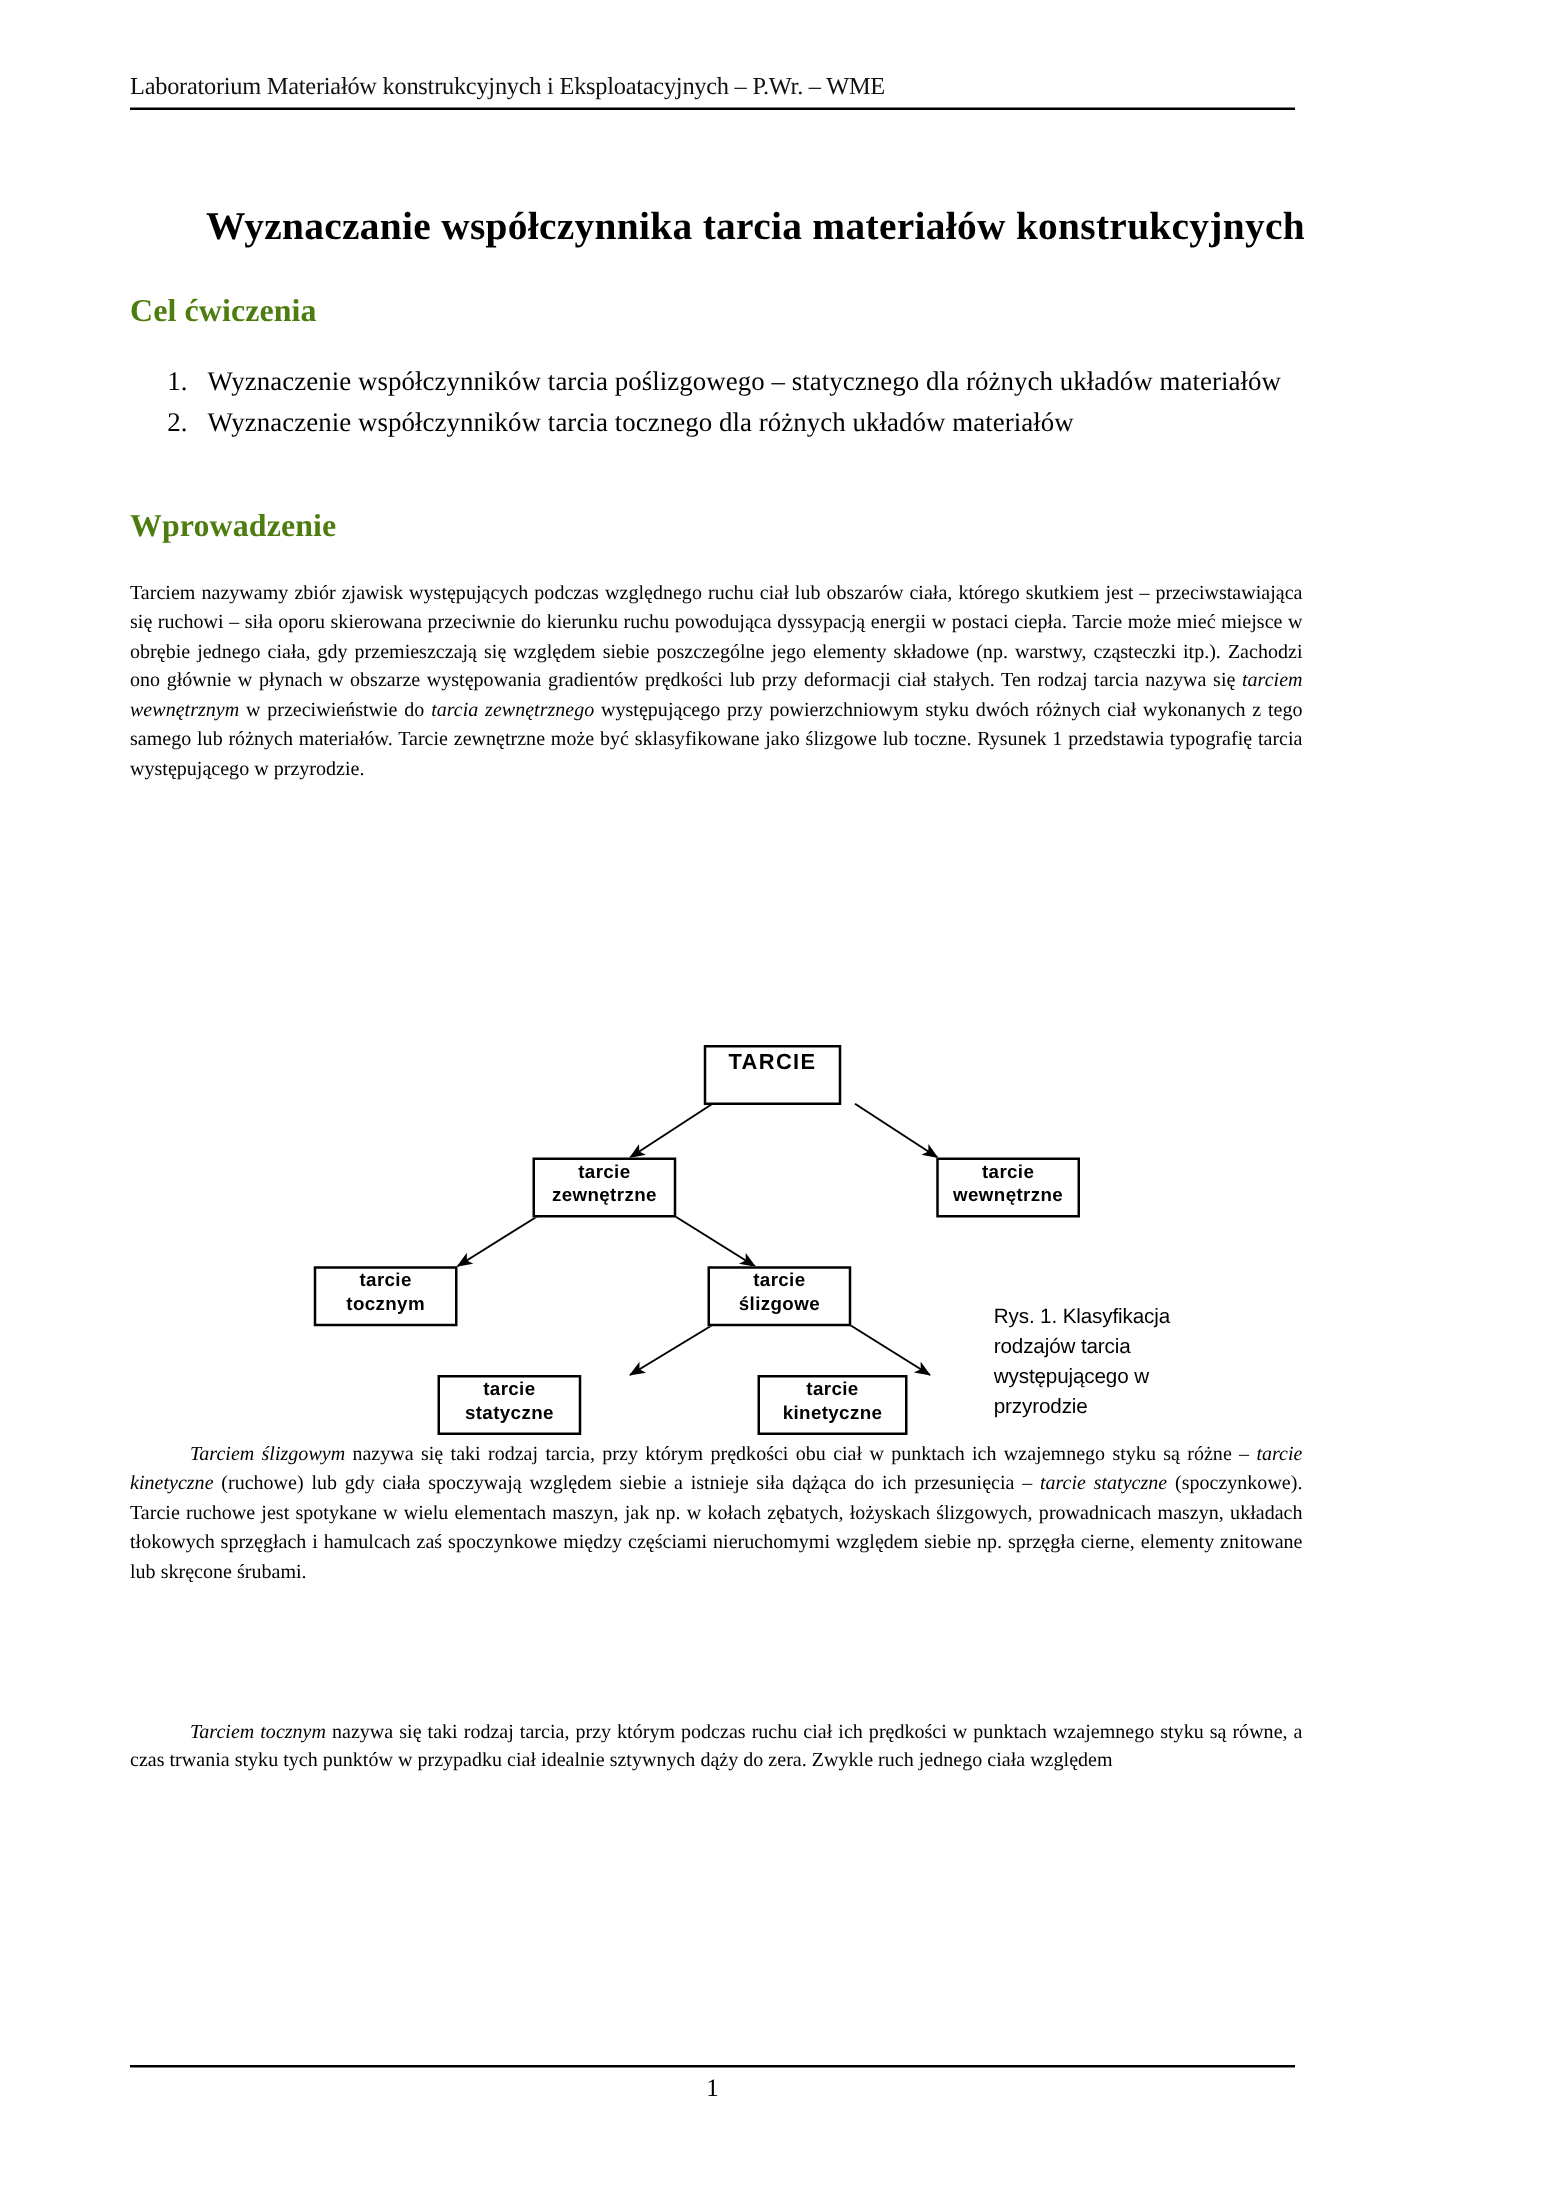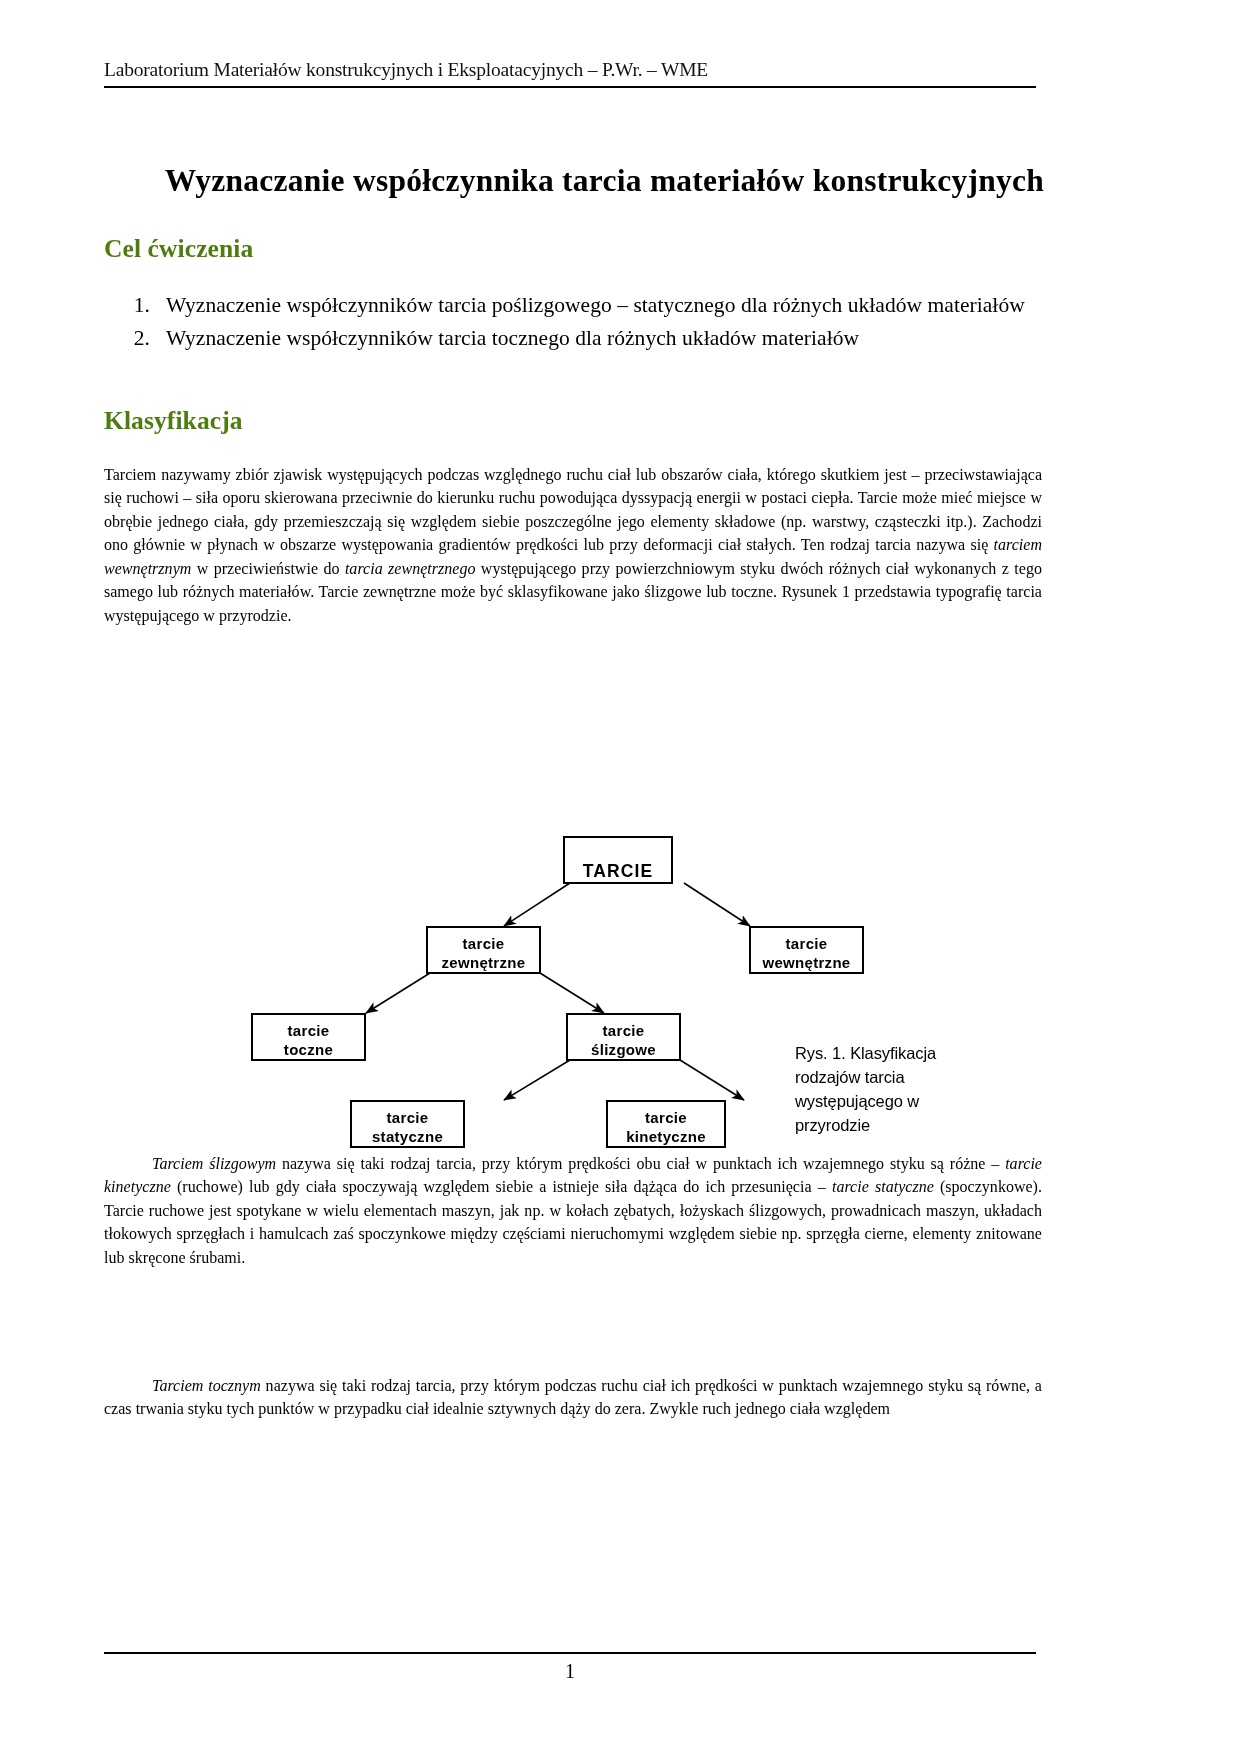--- a/index.html
+++ b/index.html
@@ -124,21 +124,21 @@
     position: absolute;
     box-sizing: border-box;
     border: 2px solid #000;
     background: #ffffff;
     font-family: "Liberation Sans", sans-serif;
     font-weight: bold;
     font-size: 15px;
     line-height: 1.28;
     text-align: center;
     display: flex;
-    align-items: flex-end;
+    align-items: flex-start;
     justify-content: center;
     color: #000;
     letter-spacing: 0.3px;
   }
   .fc-box.root {
     font-size: 17.5px;
     letter-spacing: 1.1px;
   }
   .fc-svg {
     position: absolute;
@@ -200,21 +200,21 @@
     <li>
       <span class="num">1.</span>
       <span class="txt">Wyznaczenie współczynników tarcia poślizgowego – statycznego dla różnych układów materiałów</span>
     </li>
     <li>
       <span class="num">2.</span>
       <span class="txt">Wyznaczenie współczynników tarcia tocznego dla różnych układów materiałów</span>
     </li>
   </ol>
 
-  <div class="h2" id="h-wprow">Klasyfikacja</div>
+  <div class="h2" id="h-wprow">Wprowadzenie</div>
 
   <p class="body-para" id="para-intro"><span>Tarciem nazywamy zbiór zjawisk występujących podczas względnego ruchu ciał lub obszarów ciała, którego skutkiem jest – przeciwstawiająca się ruchowi – siła oporu skierowana przeciwnie do kierunku ruchu powodująca dyssypacją energii w postaci ciepła. Tarcie może mieć miejsce w obrębie jednego ciała, gdy przemieszczają się względem siebie poszczególne jego elementy składowe (np. warstwy, cząsteczki itp.). Zachodzi ono głównie w płynach w obszarze występowania gradientów prędkości lub przy deformacji ciał stałych. Ten rodzaj tarcia nazywa się </span><i>tarciem wewnętrznym</i><span> w przeciwieństwie do </span><i>tarcia zewnętrznego</i><span> występującego przy powierzchniowym styku dwóch różnych ciał wykonanych z tego samego lub różnych materiałów. Tarcie zewnętrzne może być sklasyfikowane jako ślizgowe lub toczne. Rysunek 1 przedstawia typografię tarcia występującego w przyrodzie.</span></p>
 
   <div class="figure">
 
     <svg class="fc-svg" viewBox="0 0 938 310">
       <defs>
         <marker id="arw" markerWidth="9" markerHeight="9" refX="7.5" refY="3.2" orient="auto">
           <path d="M0,0 L8,3.2 L0,6.4 L2,3.2 z" fill="#000"></path>
         </marker>
@@ -247,21 +247,21 @@
     <div class="fc-box" style="left:645px; top:108px; width:115px; height:48px;">
       <span>
         <span>tarcie</span><br>
         <span>wewnętrzne</span>
       </span>
     </div>
 
     <div class="fc-box" style="left:147px; top:195px; width:115px; height:48px;">
       <span>
         <span>tarcie</span><br>
-        <span>toczne</span>
+        <span>tocznym</span>
       </span>
     </div>
 
     <div class="fc-box" style="left:462px; top:195px; width:115px; height:48px;">
       <span>
         <span>tarcie</span><br>
         <span>ślizgowe</span>
       </span>
     </div>
 

